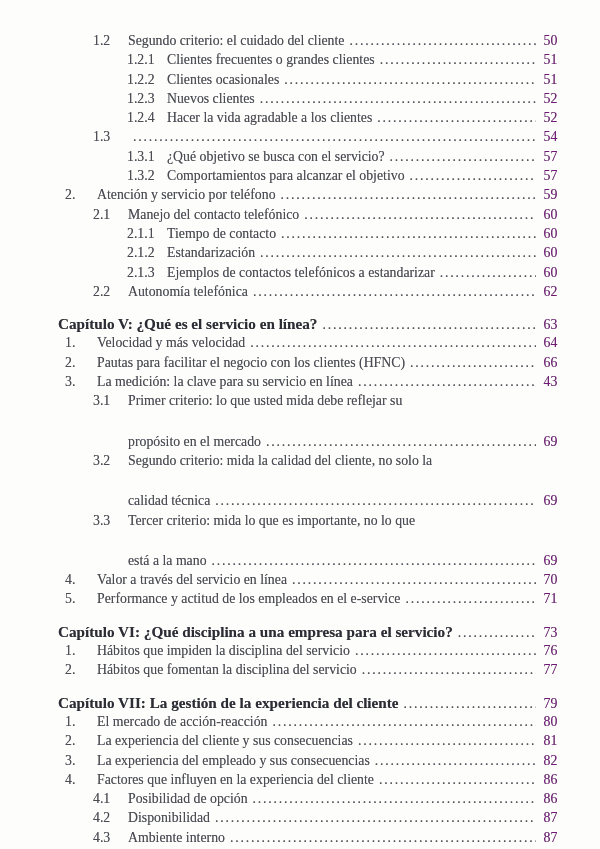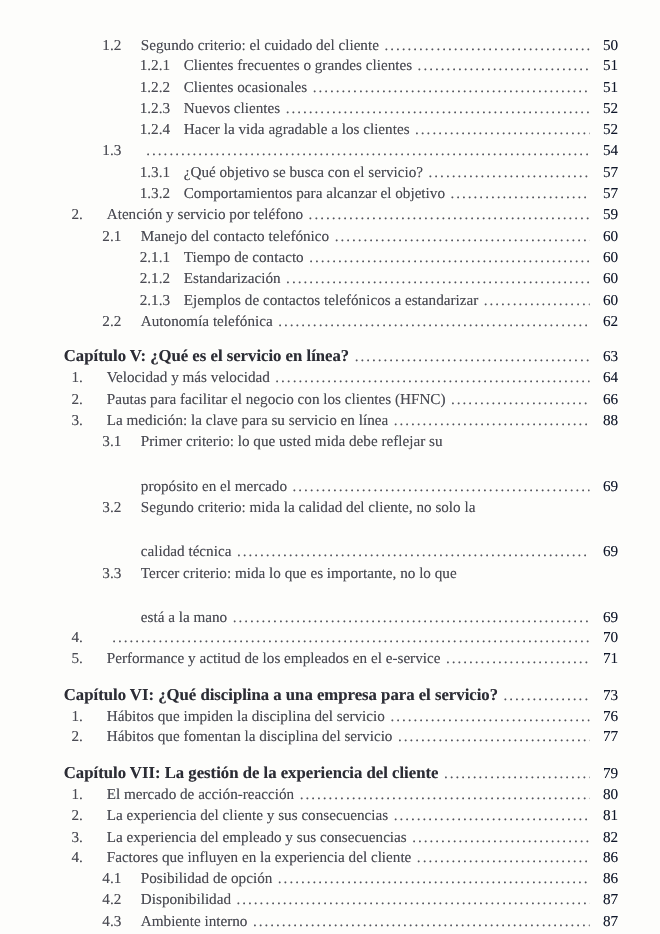--- a/index.html
+++ b/index.html
@@ -57,24 +57,24 @@
     font-weight: normal;
     color: #53545c;
   }
   .leader::after {
     content: "...................................................................................................................................................";
     letter-spacing: 1.8px;
   }
   .pg {
     flex: 0 0 auto;
     min-width: 23px;
-    text-align: right;
+    text-align: center;
     font-size: 13.8px;
     font-weight: normal;
-    color: #0f172a;
+    color: #701a75;
   }
   .gap { height: 13px; }
 </style>
 </head>
 <body>
 
 <div class="page">
   <div class="toc">
       <div class="row i1">
         <span class="num">1.2</span>
@@ -174,21 +174,21 @@
       <div class="row i0">
         <span class="num">2.</span>
         <span class="label">Pautas para facilitar el negocio con los clientes (HFNC)</span>
         <span class="leader"></span>
         <span class="pg">66</span>
       </div>
       <div class="row i0">
         <span class="num">3.</span>
         <span class="label">La medición: la clave para su servicio en línea</span>
         <span class="leader"></span>
-        <span class="pg">88</span>
+        <span class="pg">43</span>
       </div>
       <div class="row i1">
         <span class="num">3.1</span>
         <span class="label">Primer criterio: lo que usted mida debe reflejar su</span>
       </div>
       <div class="row cont1">
         <span class="label">propósito en el mercado</span>
         <span class="leader"></span>
         <span class="pg">69</span>
       </div>
@@ -205,20 +205,21 @@
         <span class="num">3.3</span>
         <span class="label">Tercer criterio: mida lo que es importante, no lo que</span>
       </div>
       <div class="row cont1">
         <span class="label">está a la mano</span>
         <span class="leader"></span>
         <span class="pg">69</span>
       </div>
       <div class="row i0">
         <span class="num">4.</span>
+        <span class="label">Valor a través del servicio en línea</span>
         <span class="leader"></span>
         <span class="pg">70</span>
       </div>
       <div class="row i0">
         <span class="num">5.</span>
         <span class="label">Performance y actitud de los empleados en el e-service</span>
         <span class="leader"></span>
         <span class="pg">71</span>
       </div>
       <div class="gap"></div>

